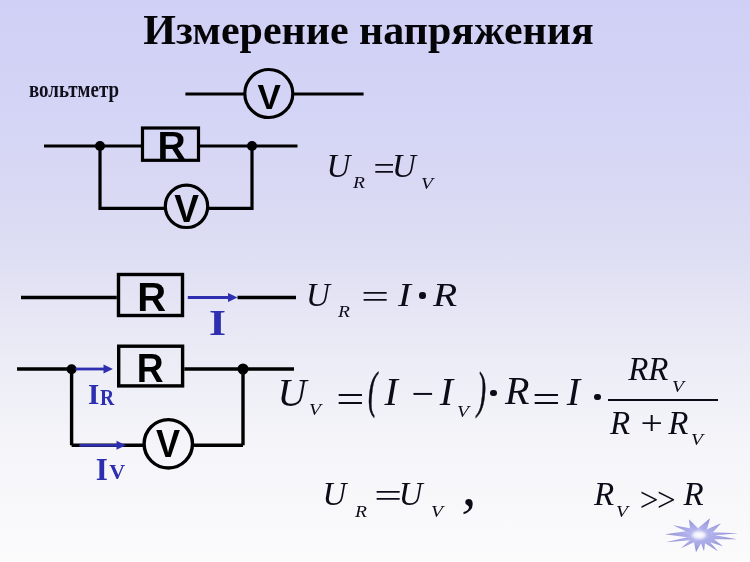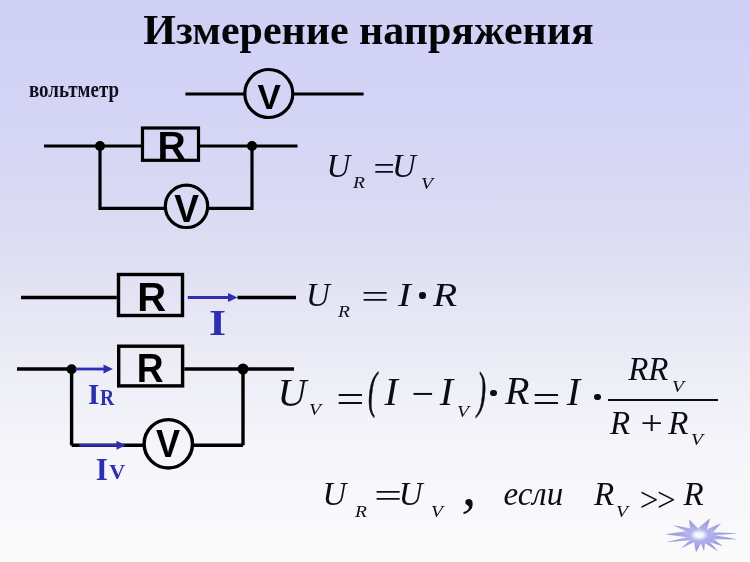--- a/index.html
+++ b/index.html
@@ -138,21 +138,20 @@
   <span class="g" style="left:637.7px;top:406.5px;display:inline-block;transform:scaleX(1.2);transform-origin:0 0;">+</span>
   <span class="g" style="left:668.3px;top:406.7px;">R</span>
   <span class="s" style="left:690.7px;top:431px;">V</span>
 
   <span class="g" style="left:322.5px;top:478.3px;">U</span>
   <span class="s" style="left:354.5px;top:502.5px;">R</span>
   <span class="q" style="left:371.1px;top:480.2px;">=</span>
   <span class="g" style="left:398.8px;top:478.3px;">U</span>
   <span class="s" style="left:430.8px;top:503px;">V</span>
   <span class="g" style="left:461.5px;top:455px;font-size:60px;">,</span>
-  <span class="g" style="left:503.5px;top:478px;">если</span>
   <span class="g" style="left:593.9px;top:478.3px;">R</span>
   <span class="s" style="left:615.7px;top:503.3px;">V</span>
   <span class="g" style="left:637.7px;top:483.7px;">&gt;</span>
   <span class="g" style="left:655px;top:483.7px;">&gt;</span>
   <span class="g" style="left:683.4px;top:478.3px;">R</span>
 
   <span class="bl" style="left:208.5px;top:306.2px;font-size:35px;display:inline-block;transform:scaleX(1.25);transform-origin:0 0;">I</span>
   <span class="bl" style="left:88px;top:380.3px;font-size:29px;">I</span>
   <span class="bl" style="left:99.6px;top:384.9px;font-size:24px;display:inline-block;transform:scaleX(0.82);transform-origin:0 0;">R</span>
   <span class="bl" style="left:95.7px;top:453.5px;font-size:31px;">I</span>

